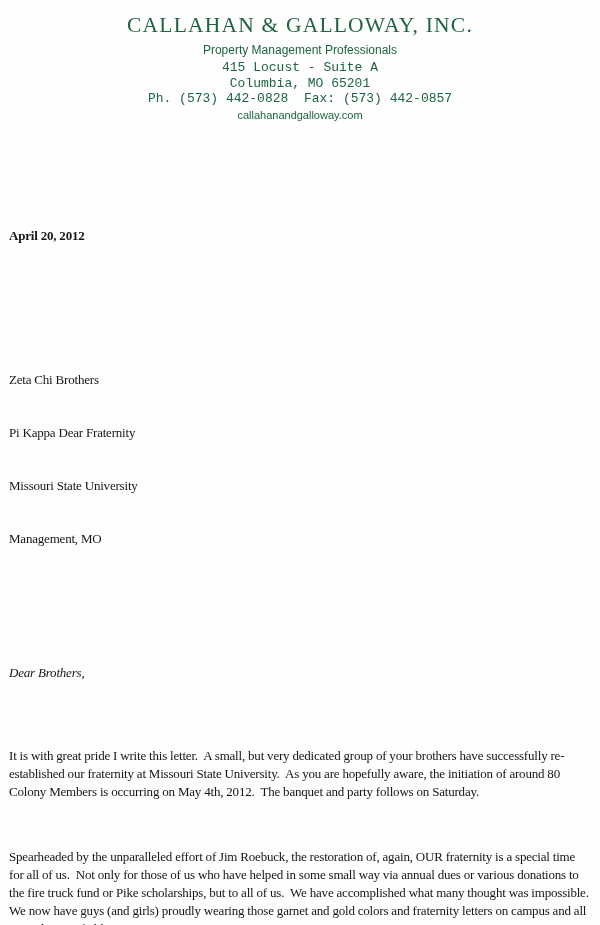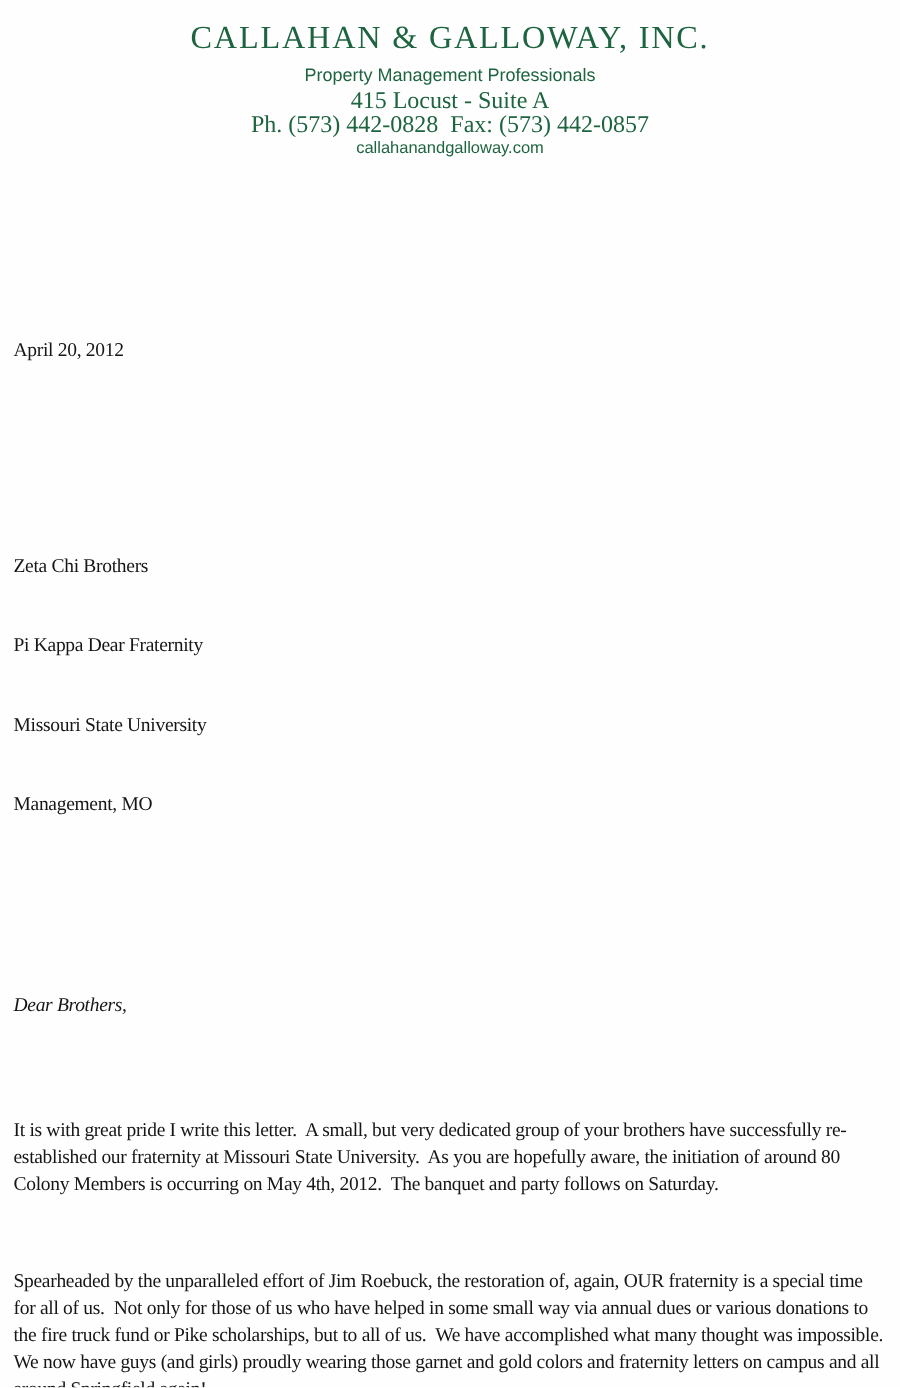--- a/index.html
+++ b/index.html
@@ -30,43 +30,44 @@
     white-space: pre-wrap;
   }
   .tagline {
     font-family: "Liberation Sans", sans-serif;
     font-size: 12px;
     line-height: 19px;
     margin-top: 3px;
     white-space: pre-wrap;
   }
   .addr {
-    font-family: Liberation Serif, serif;
-    font-size: 16px;
+    font-family: Liberation Mono, monospace;
+    font-size: 13px;
     line-height: 15.5px;
     white-space: pre-wrap;
   }
   .site {
     font-family: "Liberation Sans", sans-serif;
     font-size: 11px;
     line-height: 14px;
     margin-top: 1px;
     white-space: pre-wrap;
   }
   
   .letter-body {
     font-family: "Liberation Serif", serif;
     font-size: 13px;
     letter-spacing: -0.2px;
     line-height: 18px;
     color: #161616;
     white-space: pre-wrap;
   }
   .date-line {
-    margin-top: 64px;
+    margin-top: 51px;
+    font-weight: bold;
   }
   .recipient {
     margin-top: 36px;
   }
   .recipient div {
     line-height: 17px;
   }
   .salutation {
     margin-top: 27px;
     font-style: italic;
@@ -77,20 +78,21 @@
 </style>
 </head>
 <body>
 
 <div class="page">
 
   <header class="letterhead">
     <div class="company">CALLAHAN &amp; GALLOWAY, INC.</div>
     <div class="tagline">Property Management Professionals</div>
     <div class="addr">415 Locust - Suite A</div>
+    <div class="addr">Columbia, MO 65201</div>
     <div class="addr">Ph. (573) 442-0828  Fax: (573) 442-0857</div>
     <div class="site">callahanandgalloway.com</div>
   </header>
 
   <main class="letter-body">
 
     <div class="date-line">April 20, 2012</div>
 
     <div class="recipient">
       <div>Zeta Chi Brothers</div>

